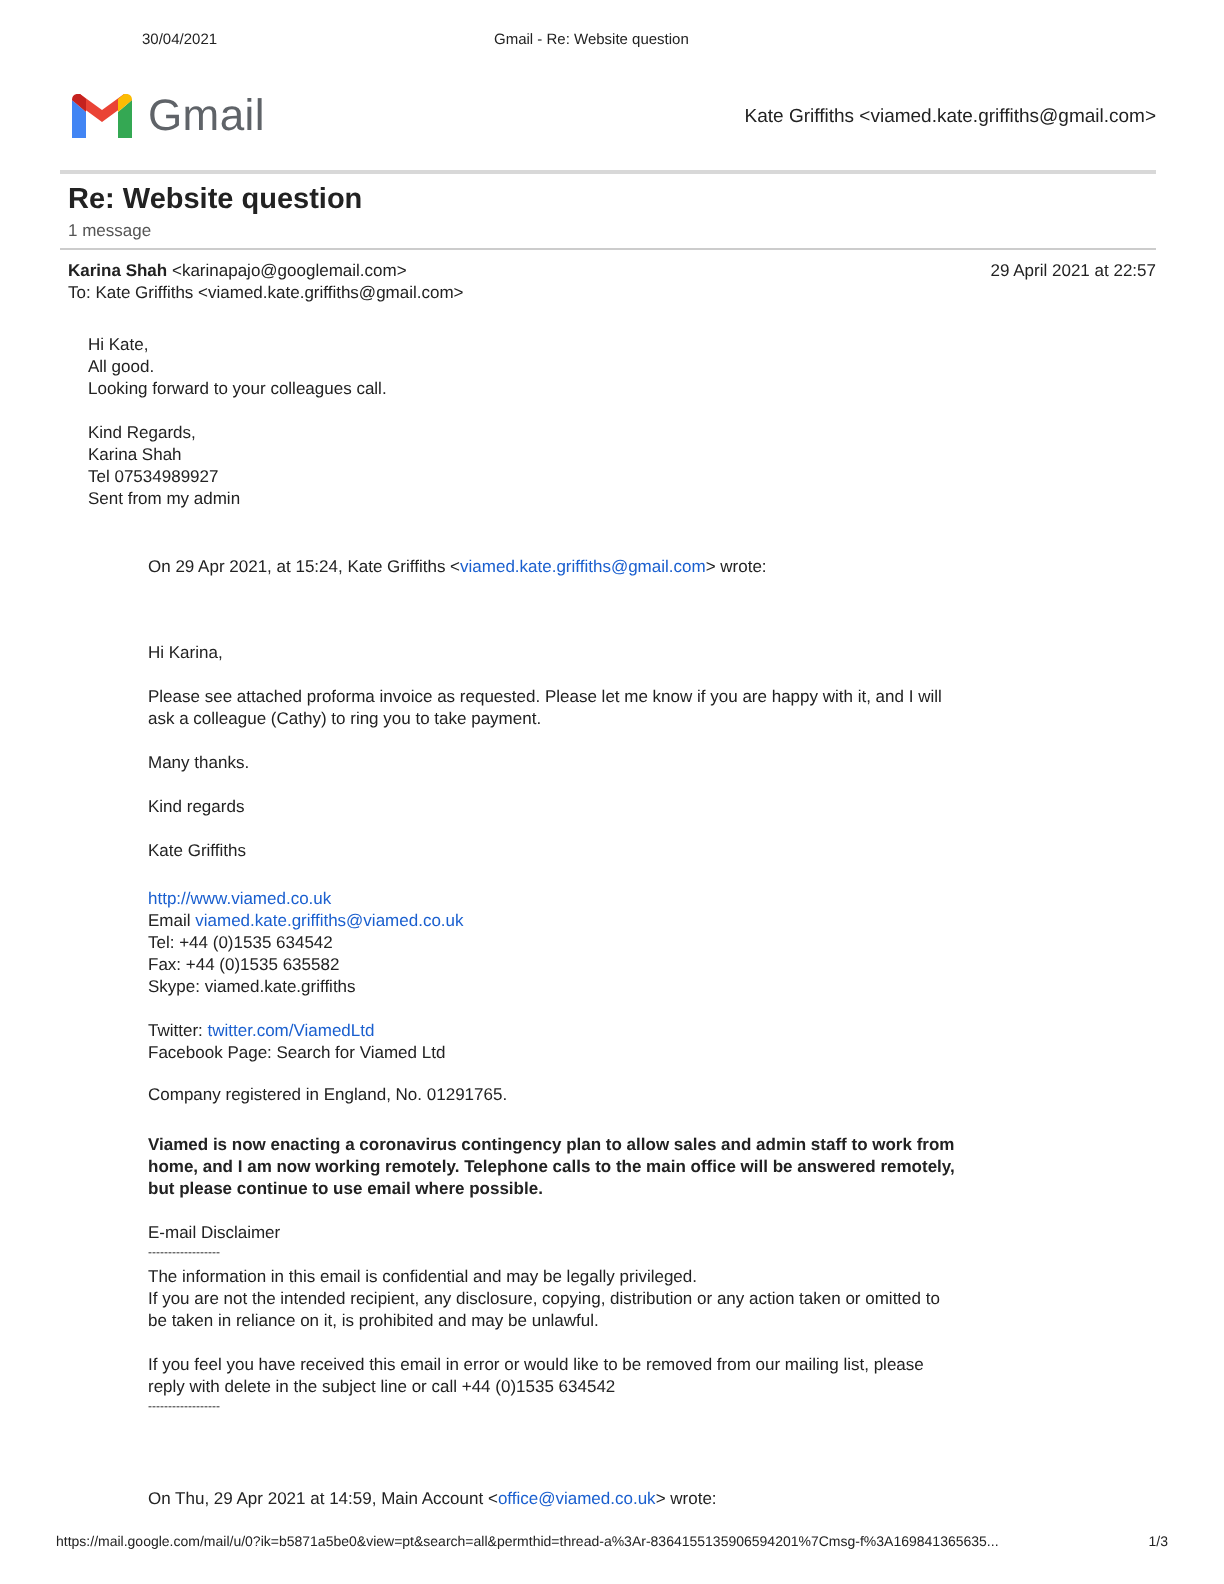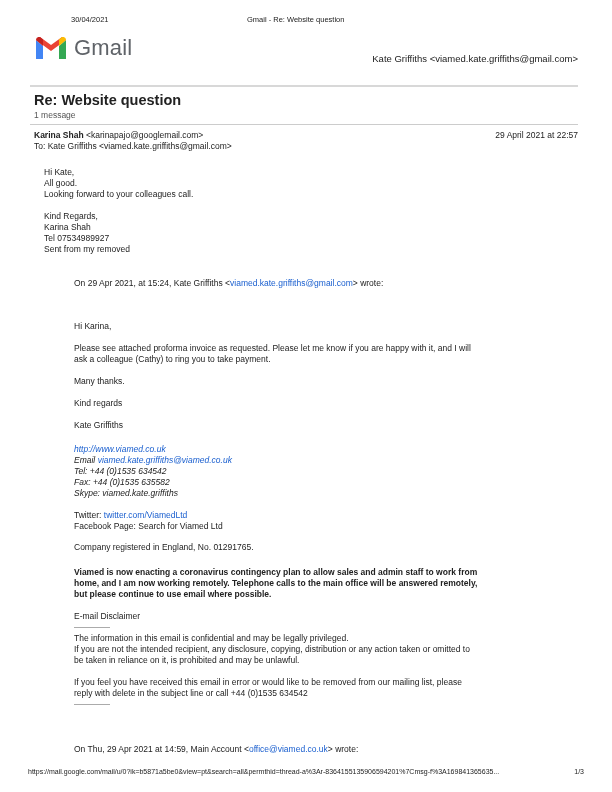--- a/index.html
+++ b/index.html
@@ -3,21 +3,21 @@
 <meta charset="utf-8">
 <style>
   html, body { margin: 0; padding: 0; background: #ffffff; }
   body {
     width: 612px; height: 792px; position: relative; overflow: hidden;
     font-family: "Liberation Sans", sans-serif; color: #222222;
   }
   .abs { position: absolute; white-space: nowrap; }
   .print-hdr { font-size: 7.5px; color: #222; }
   .link { color: #1a5fcf; }
-  .gmail-logo { position: absolute; left: 36px; top: 35px; display: flex; align-items: center; }
+  .gmail-logo { position: absolute; left: 36px; top: 45px; display: flex; align-items: center; }
   .gmail-word { font-size: 22px; color: #5f6368; margin-left: 8px; letter-spacing: 0.2px; }
   .account { font-size: 9.5px; font-weight: normal; color: #222; }
   .hr { position: absolute; left: 30px; width: 548px; height: 0; border-top: 1px solid #cccccc; }
   .hr.thick { border-top: 2px solid #d8d8d8; }
   .subject { font-size: 14.5px; font-weight: bold; color: #222; }
   .msgcount { font-size: 8.5px; color: #555; }
   .meta { font-size: 8.5px; color: #222; }
   .body-text { font-size: 8.5px; line-height: 11px; color: #222; }
   .body-text p { margin: 0; }
   .bold { font-weight: bold; }
@@ -57,39 +57,39 @@
 <div class="abs meta" style="left:34px; top:141px;">To: Kate Griffiths &lt;viamed.kate.griffiths@gmail.com&gt;</div>
 
 <div class="abs body-text" style="left:44px; top:167px;">
   <p>Hi Kate,</p>
   <p>All good.</p>
   <p>Looking forward to your colleagues call.</p>
   <p style="height:11px;"></p>
   <p>Kind Regards,</p>
   <p>Karina Shah</p>
   <p>Tel 07534989927</p>
-  <p>Sent from my removed</p>
+  <p>Sent from my admin</p>
 </div>
 
 <div class="abs body-text" style="left:74px; top:278px;">
   <span>On 29 Apr 2021, at 15:24, Kate Griffiths &lt;</span><span class="link">viamed.kate.griffiths@gmail.com</span><span>&gt; wrote:</span>
 </div>
 
 <div class="abs body-text" style="left:74px; top:321px;">Hi Karina,</div>
 
 <div class="abs body-text" style="left:74px; top:343px;">
   <p>Please see attached proforma invoice as requested.  Please let me know if you are happy with it, and I will</p>
   <p>ask a colleague (Cathy) to ring you to take payment.</p>
 </div>
 
 <div class="abs body-text" style="left:74px; top:376px;">Many thanks.</div>
 <div class="abs body-text" style="left:74px; top:398px;text-align:right;">Kind regards</div>
 <div class="abs body-text" style="left:74px; top:420px;">Kate Griffiths</div>
 
-<div class="abs body-text" style="left:74px; top:444px;font-style:italic;">
+<div class="abs body-text" style="left:74px; top:444px;">
   <p class="link">http://www.viamed.co.uk</p>
   <p><span>Email </span><span class="link">viamed.kate.griffiths@viamed.co.uk</span></p>
   <p>Tel: +44 (0)1535 634542</p>
   <p>Fax: +44 (0)1535 635582</p>
   <p>Skype: viamed.kate.griffiths</p>
 </div>
 
 <div class="abs body-text" style="left:74px; top:510px;">
   <p><span>Twitter: </span><span class="link">twitter.com/ViamedLtd</span></p>
   <p>Facebook Page: Search for Viamed Ltd</p>

